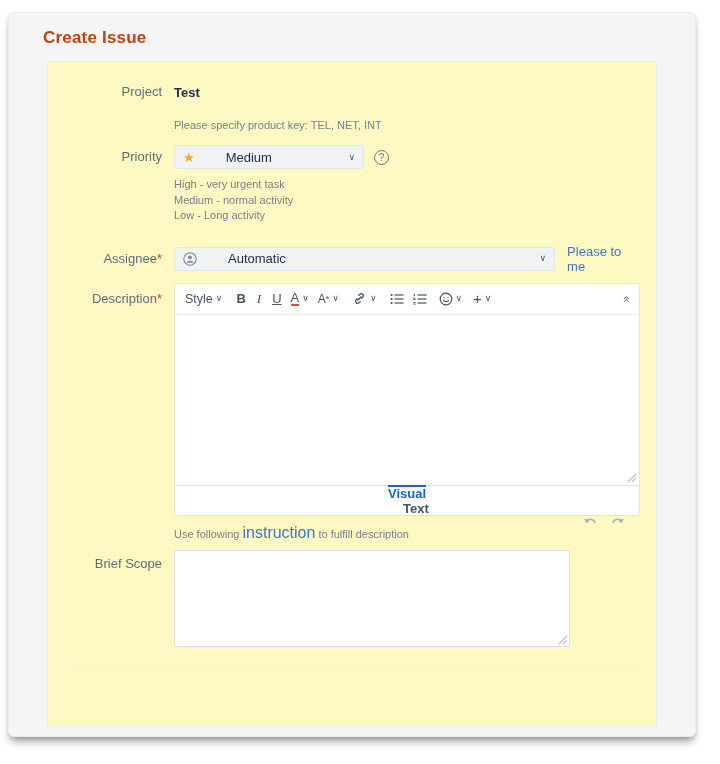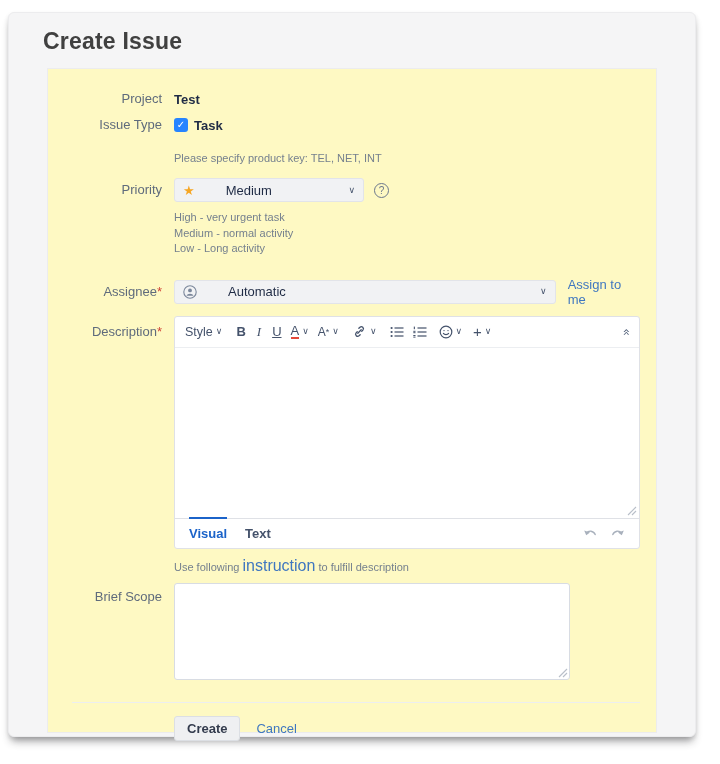--- a/index.html
+++ b/index.html
@@ -9,22 +9,22 @@
     background:#ffffff;
     font-family:"Liberation Sans", sans-serif;
     font-size:13px; color:#1f2b45;
   }
   .card {
     position:absolute; left:8px; top:12px; width:688px; height:725px;
     background:#f5f5f6; border:1px solid #ececee; border-radius:6px;
     box-shadow:0 7px 9px -3px rgba(40,40,45,.45), 0 2px 4px rgba(0,0,0,.10);
   }
   .card-title {
-    margin:15px 0 13px 34px; font-size:23px; font-weight:bold;
-    color:#404040; letter-spacing:.2px;
+    margin:15px 0 13px 34px; font-size:17px; font-weight:bold;
+    color:#c2410c; letter-spacing:.2px;
   }
   .panel {
     margin:0 38px; height:665px; background:#fef9c3;
     border:1px solid #ececee; padding:22px 16px 0 24px;
   }
   .row { display:flex; align-items:center; }
   .row-label {
     width:90px; min-width:90px; text-align:right; margin-right:12px;
     color:#5f6b7c; font-size:13px; line-height:16px;
   }
@@ -103,20 +103,21 @@
   .tb-plus .plus-glyph { line-height:12px; }
   .collapse-btn {
     margin-left:auto; cursor:pointer; color:#505f79;
     transform:rotate(-90deg); font-size:12px; font-family:"DejaVu Sans", sans-serif;
   }
   .editor-area { height:170px; position:relative; cursor:text; }
   .resize-handle { position:absolute; right:2px; bottom:2px; cursor:nwse-resize; }
   .tabbar {
     height:30px; border-top:1px solid #dfe1e6; display:flex; align-items:center;
     padding:0 14px;
+    flex-direction:column;
   }
   .tab { position:relative; height:30px; display:flex; align-items:center; cursor:pointer;
          font-weight:bold; font-size:13px; }
   .tab.active { color:#1b63c9; }
   .tab.active::after { content:""; position:absolute; left:0; right:0; top:-1px; height:2px; background:#1b63c9; }
   .tab.inactive { color:#44526b; margin-left:18px; }
   .history { margin-left:auto; display:flex; gap:12px; color:#a8b0bc; }
   .hist-btn { cursor:pointer; display:flex; align-items:center; }
 
   .instruction-row { margin-top:9px; margin-bottom:8px; }
@@ -146,27 +147,20 @@
 <div class="card">
   <div class="card-title">Create Issue</div>
 
   <div class="panel">
 
     <div class="row r-project">
       <div class="row-label">Project</div>
       <div class="val-bold">Test</div>
     </div>
 
-    <div class="row r-issuetype">
-      <div class="row-label">Issue Type</div>
-      <div class="issue-type-wrap">
-        <span class="task-icon">✓</span>
-        <span class="val-bold">Task</span>
-      </div>
-    </div>
 
     <div class="row helper-row">
       <div class="spacer"></div>
       <div class="helper">Please specify product key: TEL, NET, INT</div>
     </div>
 
     <div class="row r-priority">
       <div class="row-label">Priority</div>
       <div class="select priority-select">
         <span class="star-icon">★</span>
@@ -190,21 +184,21 @@
         <span class="avatar-icon">
           <svg width="14" height="14" viewBox="0 0 14 14">
             <circle cx="7" cy="7" r="6.2" fill="none" stroke="#7a869a" stroke-width="1.1"></circle>
             <circle cx="7" cy="5.4" r="1.9" fill="#7a869a"></circle>
             <path d="M3.4 10.8 a3.8 3 0 0 1 7.2 0" fill="#7a869a"></path>
           </svg>
         </span>
         <span class="sel-text">Automatic</span>
         <span class="chev">∨</span>
       </div>
-      <a class="link assign-link">Assign to me</a>
+      <a class="link assign-link">Please to me</a>
     </div>
 
     <div class="row r-desc">
       <div class="row-label"><span>Description</span><span class="req">*</span></div>
       <div class="editor">
 
         <div class="toolbar">
           <span class="tbtn tb-style">
             <span>Style</span>
             <span class="chev">∨</span>
@@ -318,19 +312,15 @@
           <svg width="10" height="10" viewBox="0 0 10 10" stroke="#b8bfc9" stroke-width="1.1">
             <path d="M9 1 L1 9"></path>
               <path d="M9 5 L5 9"></path>
           </svg>
         </span>
       </div>
     </div>
 
     <hr class="divider">
 
-    <div class="btn-row">
-      <button class="create-btn">Create</button>
-      <a class="link cancel-link">Cancel</a>
-    </div>
 
   </div>
 </div>
 
 </body></html>

